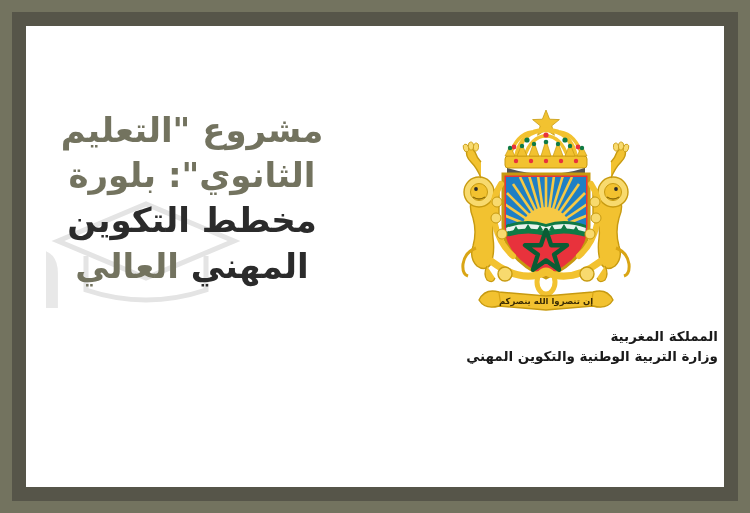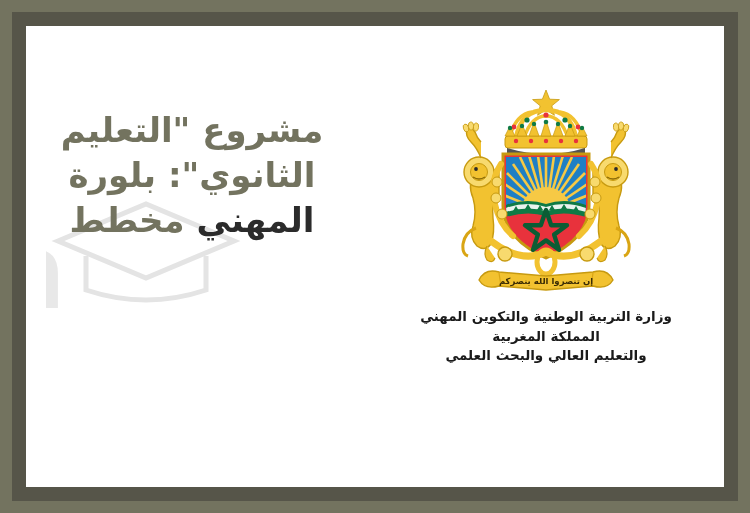--- a/index.html
+++ b/index.html
@@ -86,24 +86,24 @@
     white-space: nowrap;
   }
   .hl-olive  { color: #73735f; }
   .hl-dark   { color: #2b2b2b; }
   .hl-mixed  { color: #2b2b2b; }
   .hl-mixed .tail { color: #73735f; }
 
   
   .emblem-col {
     width: 350px;
-    padding-top: 60px;
+    padding-top: 80px;
     padding-right: 6px;
     box-sizing: border-box;
-    text-align: center;
+    text-align: right;
     direction: rtl;
   }
   .emblem-wrap {
     width: 250px;
     height: 215px;
     margin: 0 auto;
   }
   .emblem-wrap svg { display: block; width: 100%; height: 100%; }
 
   .ministry {
@@ -137,21 +137,22 @@
           </g>
           <text x="20" y="122" font-family="DejaVu Sans, Liberation Sans, sans-serif" font-size="104" font-weight="bold" fill="#e8e8e8">4graphdi.com</text>
         </svg>
       </div>
 
       <div class="content">
 
         <div class="headline">
           <span class="headline-line hl-olive">مشروع "التعليم</span>
           <span class="headline-line hl-olive">الثانوي": بلورة</span>
-          <span class="headline-line hl-mixed"><span>المهني</span><span>&nbsp;</span><span class="tail">مخطط</span></span>
+          <span class="headline-line hl-dark">مخطط التكوين</span>
+          <span class="headline-line hl-mixed"><span>المهني</span><span>&nbsp;</span><span class="tail">العالي</span></span>
         </div>
 
         <div class="emblem-col">
 
           <div class="emblem-wrap">
             <svg viewBox="0 0 250 215" xmlns="http://www.w3.org/2000/svg" aria-hidden="true">
 
               <g>
 
                 <path d="M125 4 L128.6 13.2 L138.4 13.6 L130.8 19.8 L133.4 29.3 L125 23.8 L116.6 29.3 L119.2 19.8 L111.6 13.6 L121.4 13.2 Z" fill="#f2c230" stroke="#c79a10" stroke-width="0.8"></path>
@@ -305,23 +306,22 @@
                          Q186 204 172 200 L125 204 L78 200 Q64 204 58 194 Z" fill="#f2c230" stroke="#c79a10" stroke-width="1.4"></path>
                 <path d="M78 187 L80 200" stroke="#d9a514" stroke-width="1.2"></path>
                 <path d="M172 187 L170 200" stroke="#d9a514" stroke-width="1.2"></path>
                 <text x="125" y="198" text-anchor="middle" direction="rtl" font-family="DejaVu Sans, Liberation Sans, sans-serif" font-size="8.5" font-weight="bold" fill="#3a2c05">إن تنصروا الله ينصركم</text>
               </g>
 
             </svg>
           </div>
 
           <div class="ministry">
+            <span class="ministry-line l1">المملكة المغربية</span>
             <span class="ministry-line l2">وزارة التربية الوطنية والتكوين المهني</span>
-            <span class="ministry-line l1">المملكة المغربية</span>
-            <span class="ministry-line l3">والتعليم العالي والبحث العلمي</span>
           </div>
 
         </div>
 
       </div>
     </div>
   </div>
 </div>
 
 </body></html>

